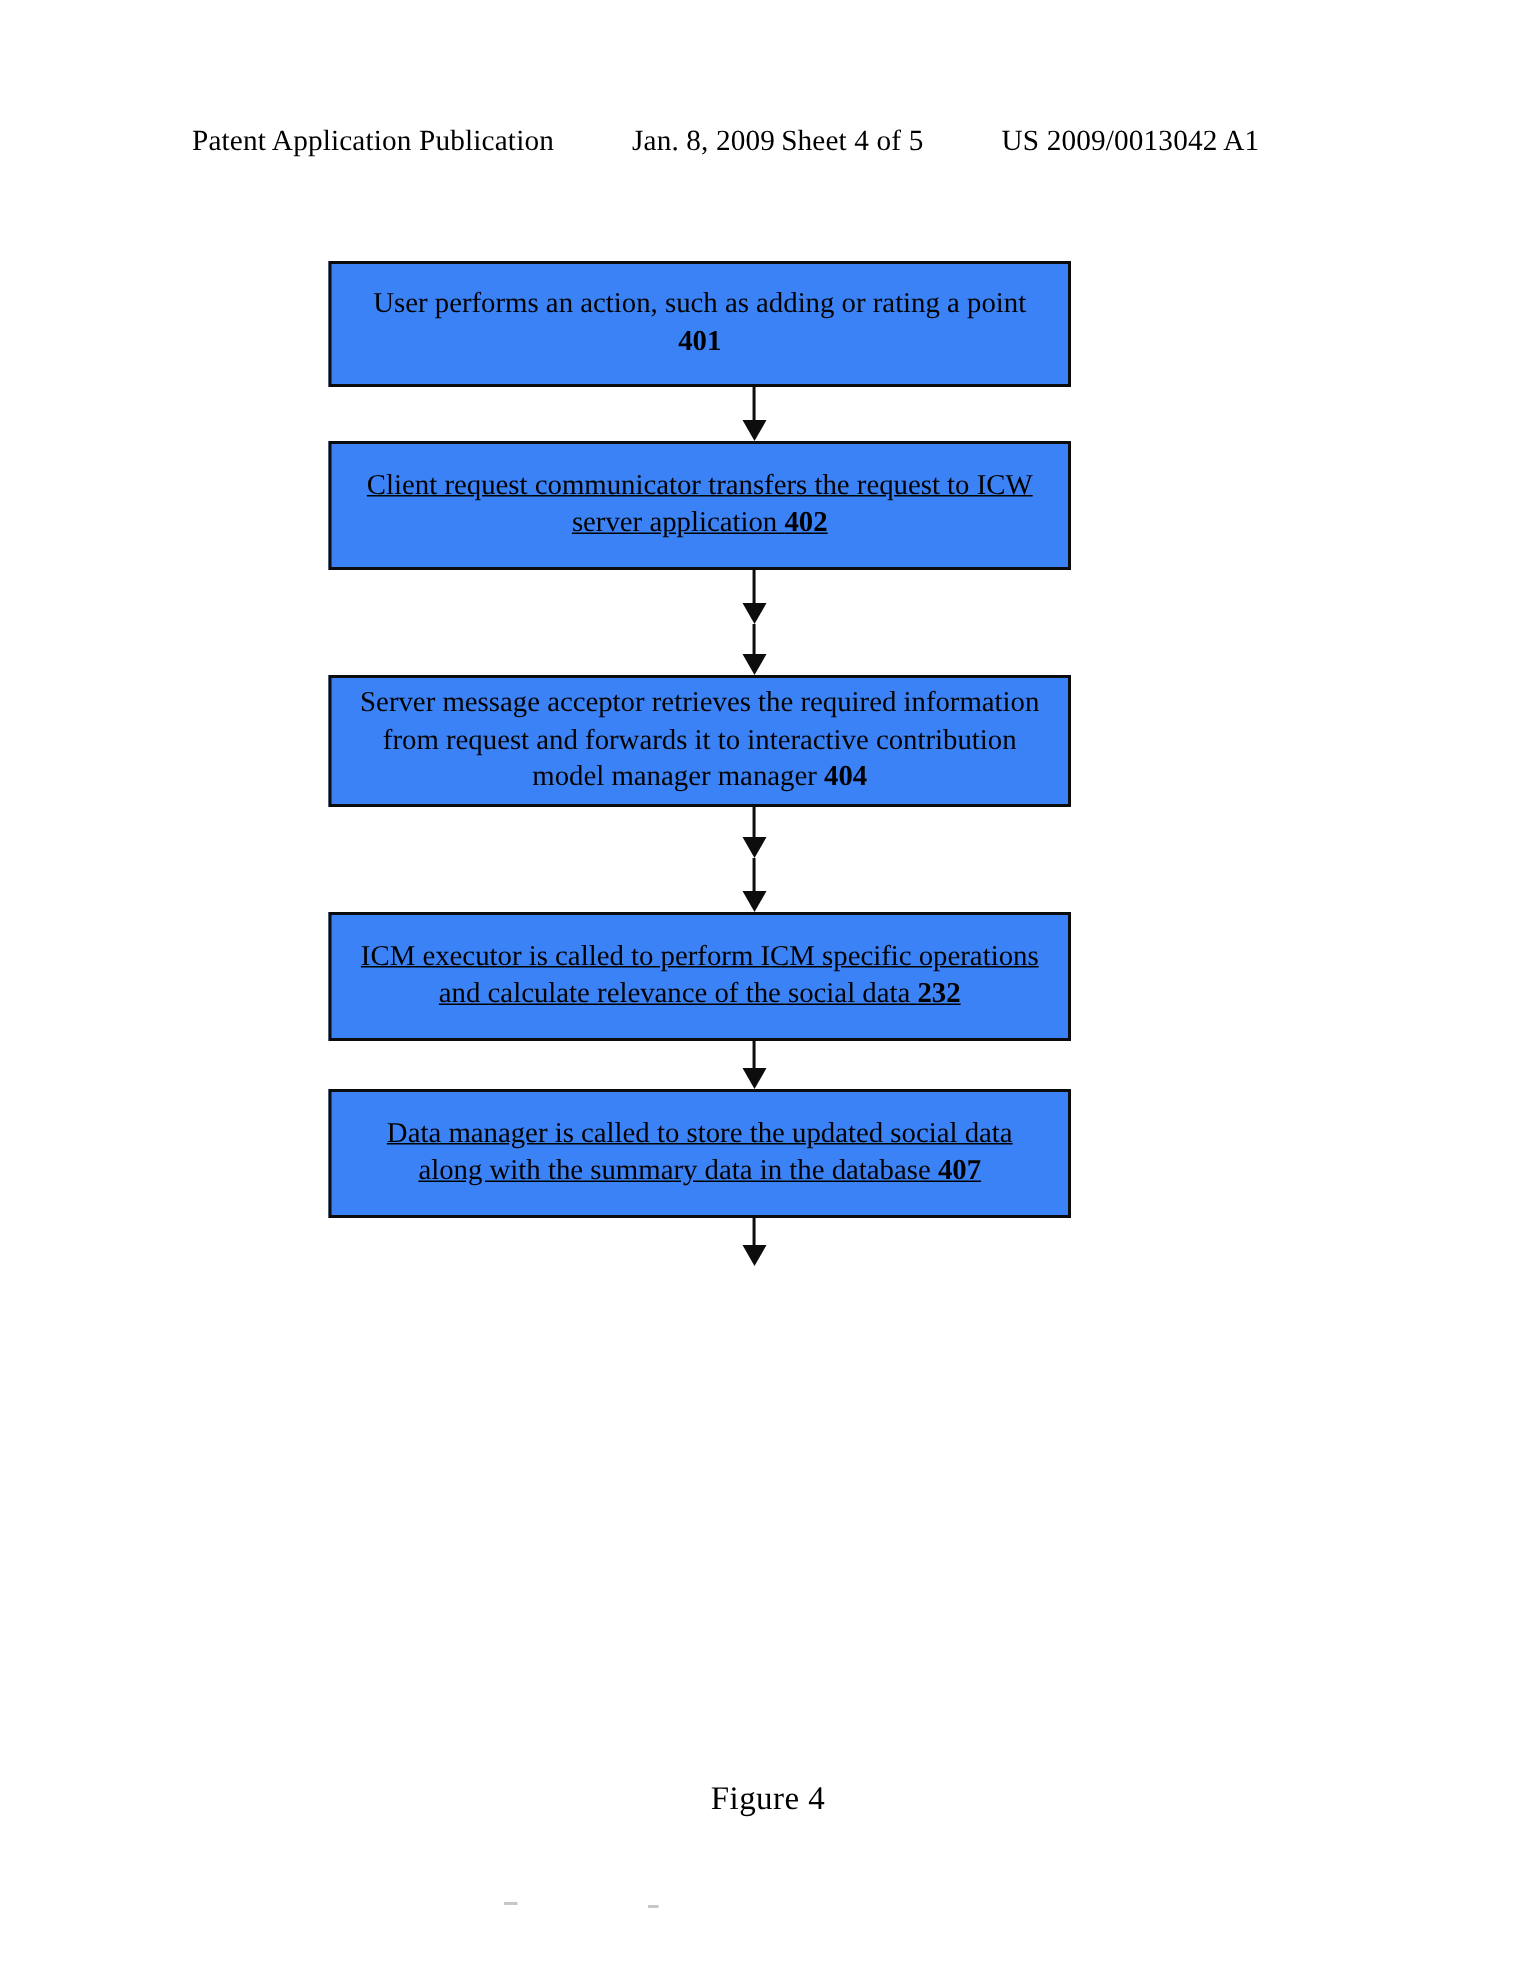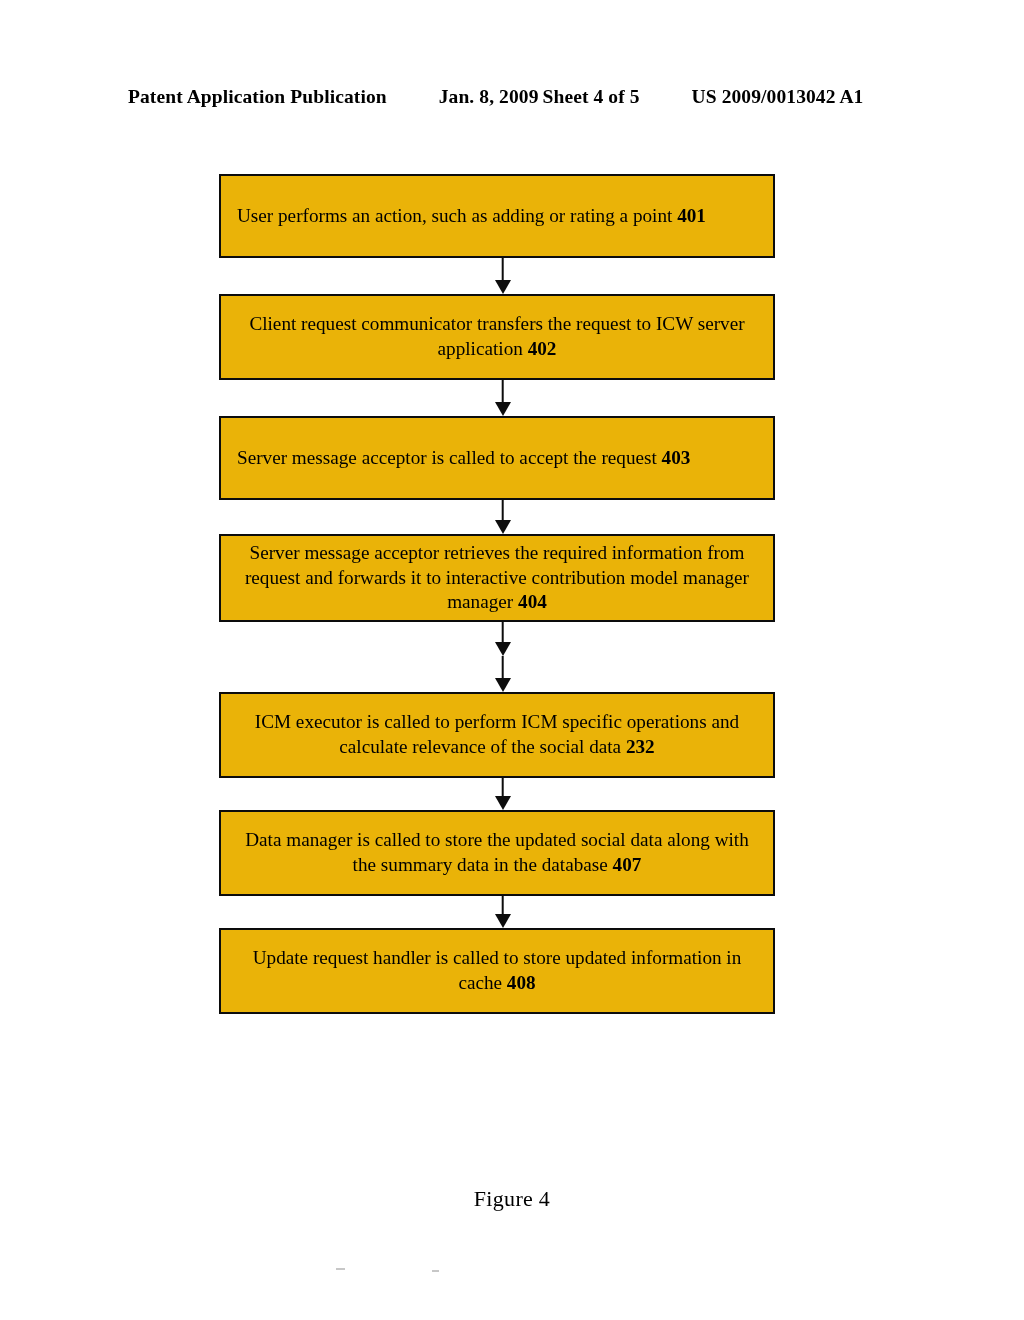--- a/index.html
+++ b/index.html
@@ -17,63 +17,64 @@
   }
 
   
   .page-header {
     position: absolute;
     top: 82px;
     left: 128px;
     width: 768px;
     height: 26px;
     display: flex;
-    align-items: flex-end;
-    font-weight: bold;
+    align-items: center;
+    font-weight: normal;
     font-size: 19.5px;
     letter-spacing: 0.1px;
     white-space: nowrap;
   }
   .hdr-pub      { margin-right: 52px; }
   .hdr-date     { margin-right: 4px; }
   .hdr-sheet    { margin-right: 52px; }
   .hdr-number   { }
 
   
   .flowchart {
     position: absolute;
     left: 219px;
     top: 174px;
     width: 567px;
   }
 
   .flow-step {
     position: relative;
     box-sizing: border-box;
-    width: 556px;
+    width: 495px;
     border: 2.2px solid #0d0d0d;
-    background: #eab308;
+    background: #3b82f6;
     display: flex;
     align-items: center;
+    justify-content: center;
     text-align: center;
     padding: 4px 16px;
     font-size: 19.2px;
     line-height: 1.28;
   }
   
   .flow-step::after {
     content: "";
     position: absolute;
     left: -2px; right: -2px; top: -2px; bottom: -2px;
     pointer-events: none;
     border: 1px solid rgba(0,0,0,0.10);
   }
 
   .step-h1 { height: 84px; }
-  .step-h2 { height: 86px; }
+  .step-h2 { height: 86px; text-decoration: underline; }
   .step-h3 { height: 88px; }
 
   .flow-step .txt {
     display: block;
     max-width: 520px;
   }
   .flow-step b { font-weight: bold; }
 
   
   .connector {
@@ -156,23 +157,20 @@
 
   <div class="flow-step step-h2">
     <span class="txt"><span>Client request communicator transfers the request to ICW server application </span><b>402</b></span>
   </div>
 
   <div class="connector gap-36">
     <span class="stem"></span>
     <span class="head"></span>
   </div>
 
-  <div class="flow-step step-h1">
-    <span class="txt"><span>Server message acceptor is called to accept the request </span><b>403</b></span>
-  </div>
 
   <div class="connector gap-34">
     <span class="stem"></span>
     <span class="head"></span>
   </div>
 
   <div class="flow-step step-h3">
     <span class="txt"><span>Server message acceptor retrieves the required information from request and forwards it to interactive contribution model manager manager </span><b>404</b></span>
   </div>
 
@@ -198,22 +196,19 @@
 
   <div class="flow-step step-h2">
     <span class="txt"><span>Data manager is called to store the updated social data along with the summary data in the database </span><b>407</b></span>
   </div>
 
   <div class="connector gap-32">
     <span class="stem"></span>
     <span class="head"></span>
   </div>
 
-  <div class="flow-step step-h2">
-    <span class="txt"><span>Update request handler is called to store updated information in cache </span><b>408</b></span>
-  </div>
 
 </div>
 
 <div class="figure-caption">Figure 4</div>
 
 <div class="speckle sp1"></div>
 <div class="speckle sp2"></div>
 
 </body></html>

